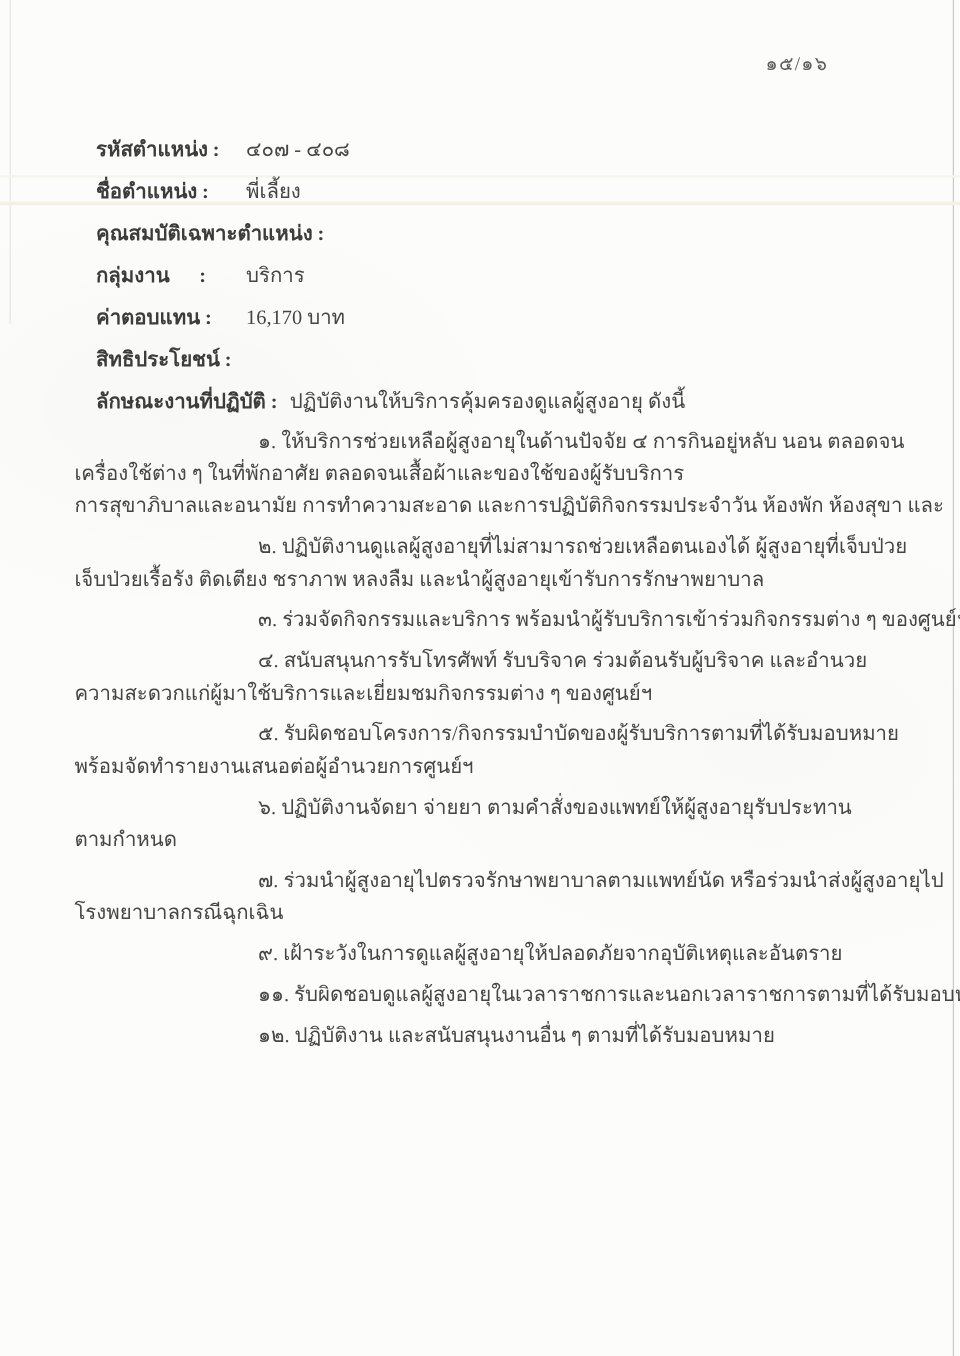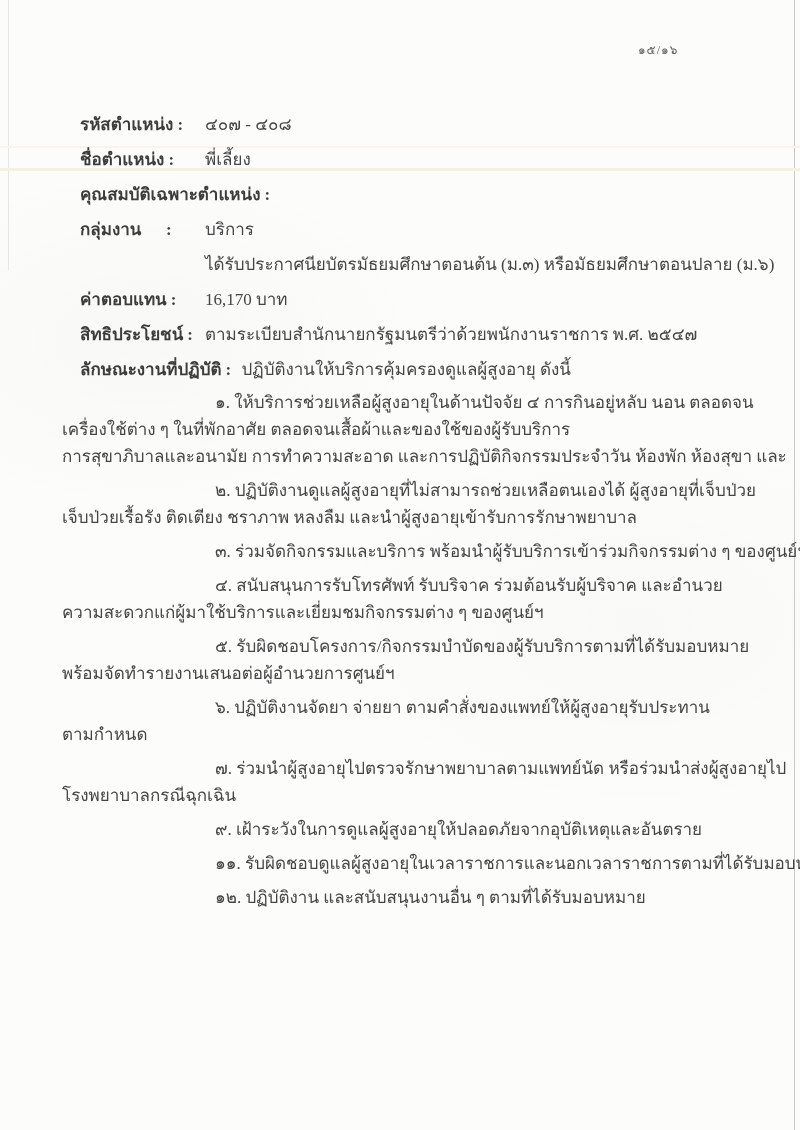--- a/index.html
+++ b/index.html
@@ -18,21 +18,21 @@
       #fcfcfa;
     color:#454545;
     font-size:17px;
   }
   
   .vline-right{position:absolute;left:794px;top:0;width:1px;height:1130px;background:#c9c9c5;}
   .vline-left{position:absolute;left:8px;top:0;width:1px;height:270px;background:#e6e6e2;}
   .hband1{position:absolute;left:0;top:146px;width:100%;height:2px;background:#f6f4ec;}
   .hband2{position:absolute;left:0;top:168px;width:100%;height:3px;background:#f3f0e4;}
   
-  .pageno{position:absolute;top:40px;left:638px;font-size:12px;color:#5a5a58;letter-spacing:1px;}
+  .pageno{position:absolute;top:40px;left:638px;font-size:16px;color:#5a5a58;letter-spacing:1px;}
   
   .doc{position:absolute;top:0;left:0;width:100%;padding-top:111px;box-sizing:border-box;}
   .frow{position:relative;margin:0 0 8px 80px;line-height:27px;height:27px;white-space:nowrap;}
   .lbl{display:inline-block;min-width:82px;font-weight:bold;color:#3c3c3a;}
   .colon{font-weight:bold;color:#3c3c3a;margin:0 6px 0 4px;}
   .val{position:absolute;left:125px;top:0;white-space:nowrap;}
   .qvalue{margin:8px 0 8px 205px;line-height:27px;height:27px;white-space:nowrap;}
   .duties-head{position:relative;margin:0 0 6px 80px;line-height:27px;height:27px;white-space:nowrap;}
   .duties-block{margin-left:62px;width:700px;}
   .duty{margin-bottom:7px;}
@@ -65,30 +65,28 @@
 
     <div class="frow">
       <span class="lbl">คุณสมบัติเฉพาะตำแหน่ง</span><span class="colon">:</span>
     </div>
 
     <div class="frow">
       <span class="lbl">กลุ่มงาน</span><span class="colon">:</span>
       <span class="val">บริการ</span>
     </div>
 
-    <div class="qvalue">ได้รับประกาศนียบัตรมัธยมศึกษาตอนต้น (ม.๓) หรือมัธยมศึกษาตอนปลาย (ม.๖)</div>
 
     <div class="frow">
       <span class="lbl">ค่าตอบแทน</span><span class="colon">:</span>
       <span class="val">16,170 บาท</span>
     </div>
 
     <div class="frow">
       <span class="lbl">สิทธิประโยชน์</span><span class="colon">:</span>
-      <span class="val">ตามระเบียบสำนักนายกรัฐมนตรีว่าด้วยพนักงานราชการ พ.ศ. ๒๕๔๗</span>
     </div>
 
     <div class="duties-head">
       <span class="lbl">ลักษณะงานที่ปฏิบัติ</span><span class="colon">:</span>
       <span>ปฏิบัติงานให้บริการคุ้มครองดูแลผู้สูงอายุ ดังนี้</span>
     </div>
 
     <div class="duties-block">
 
       <div class="duty">

